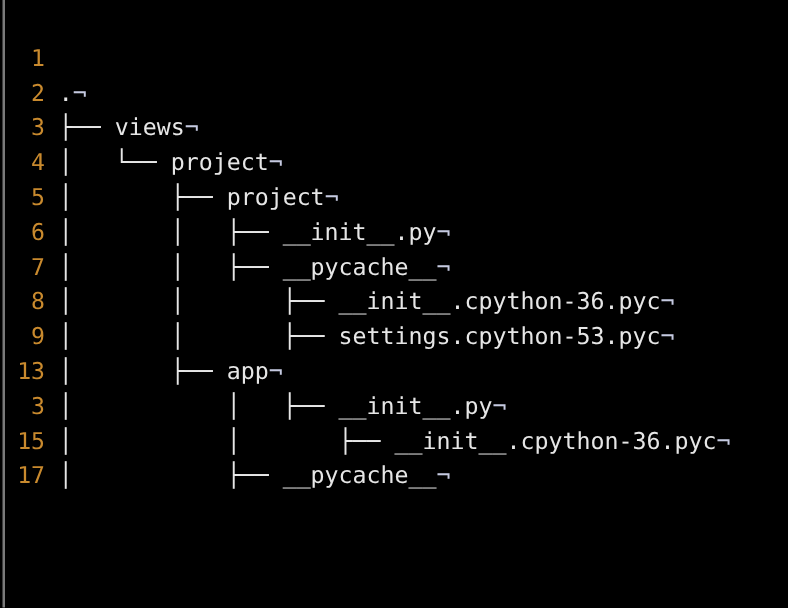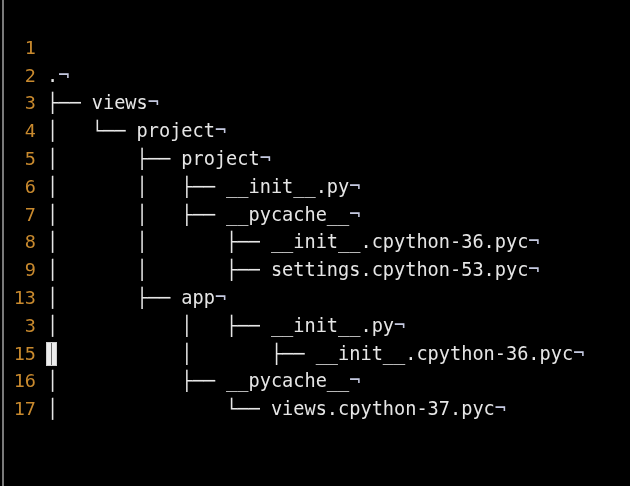--- a/index.html
+++ b/index.html
@@ -123,22 +123,17 @@
     </div>
     <div class="line">
       <span class="ln">3</span>
       <span class="text"><span>│           │       ├── __init__.cpython-36.pyc</span><span class="eol">¬</span></span>
     </div>
     <div class="line">
       <span class="ln">15</span>
       <span class="text"><span>│           ├── __pycache__</span><span class="eol">¬</span></span>
     </div>
     <div class="line">
-      <span class="ln">16</span>
-      <span class="text"><span>│               └── views.cpython-37.pyc</span><span class="eol">¬</span></span>
-      <span class="cursor"></span>
-    </div>
-    <div class="line">
       <span class="ln">17</span>
       
     </div>
   </div>
 </div>
 
 </body></html>

